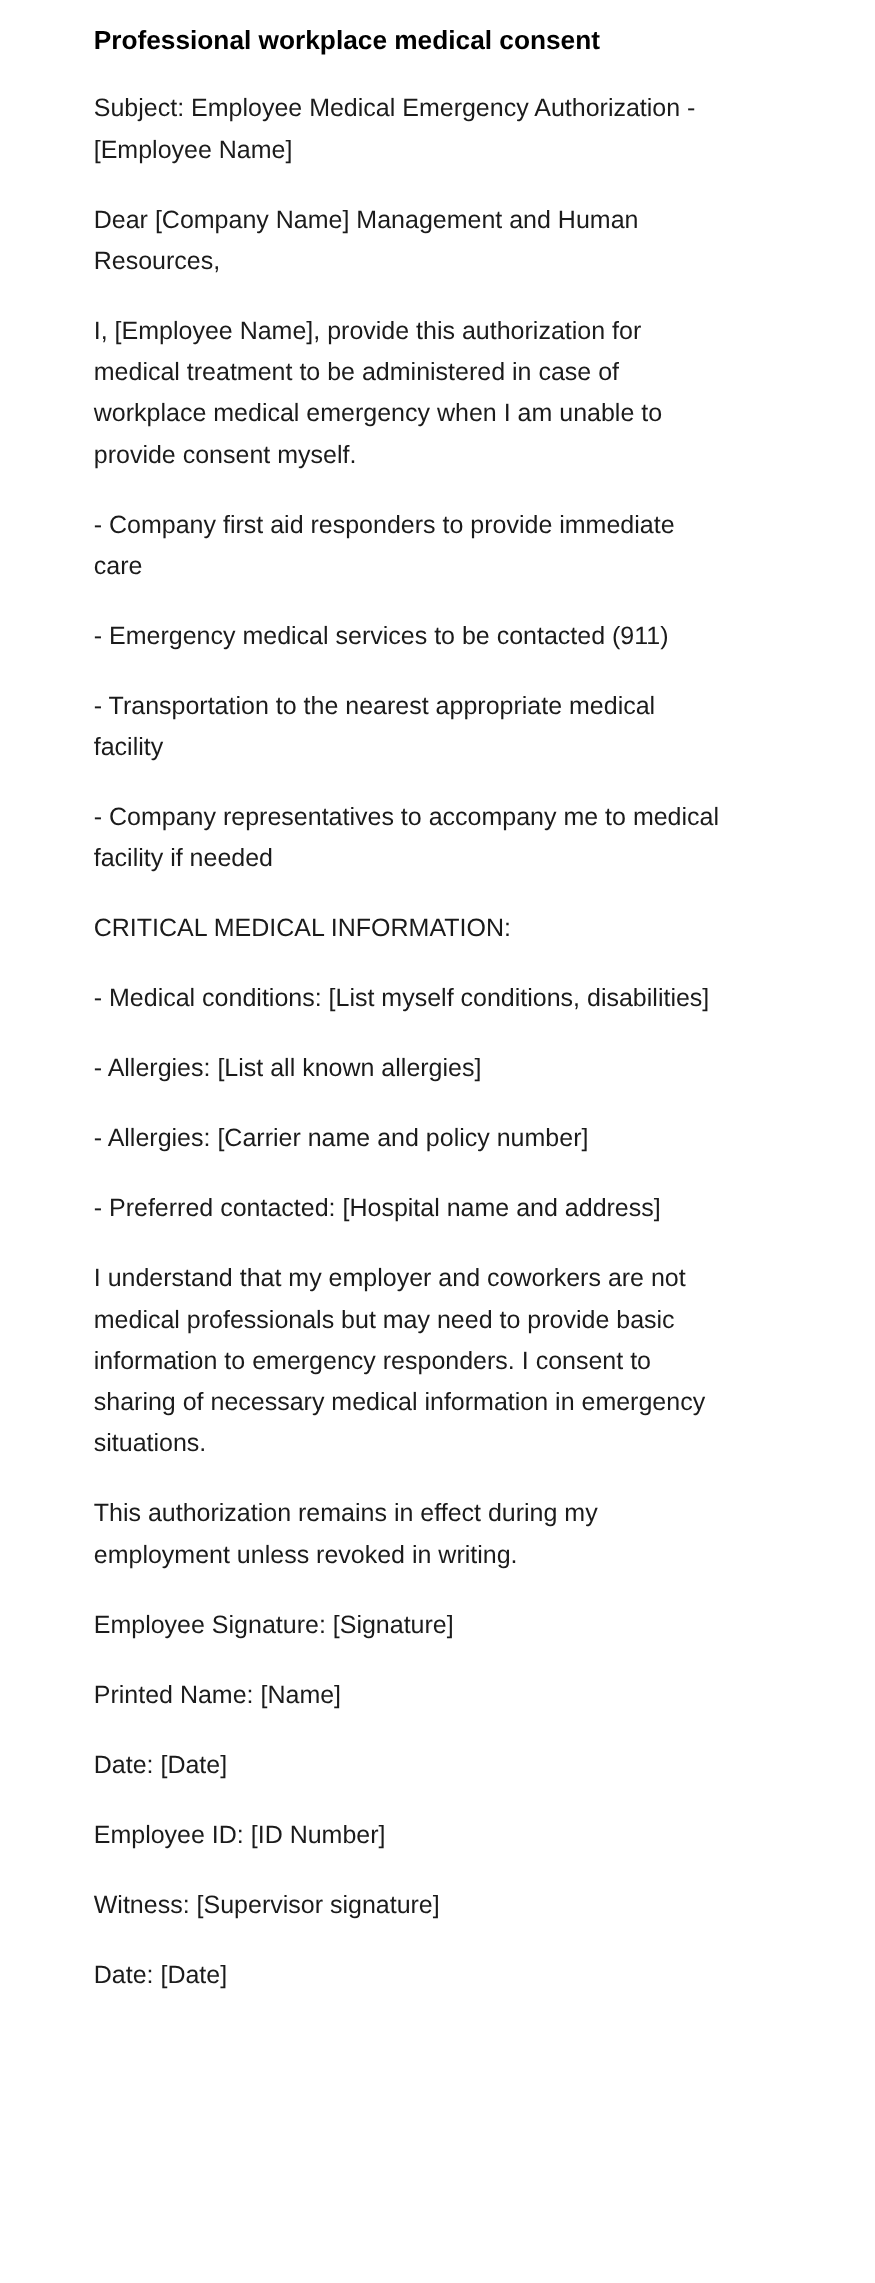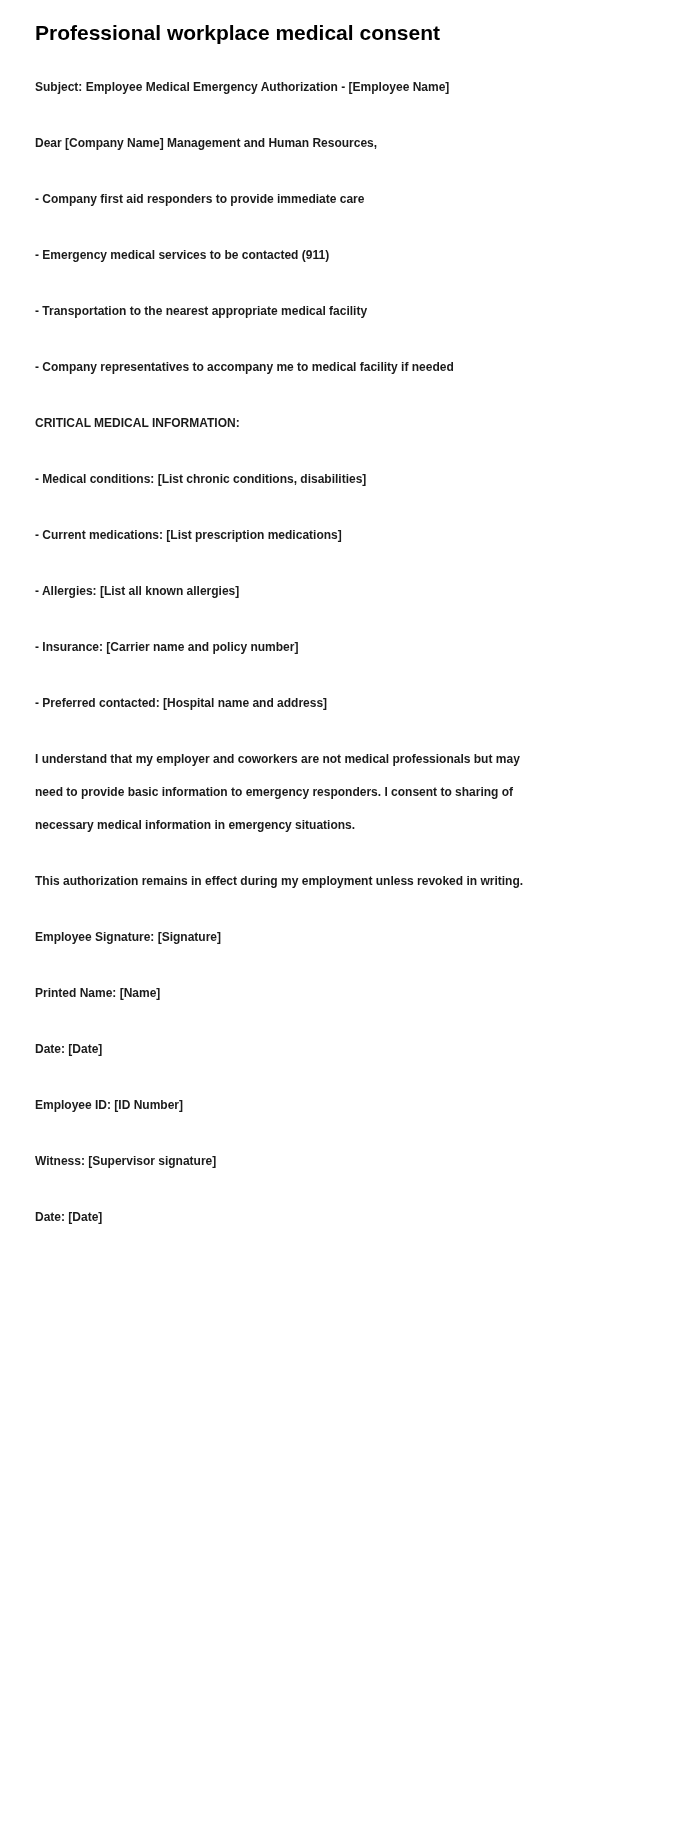--- a/index.html
+++ b/index.html
@@ -12,54 +12,55 @@
     height: 1826px;
     font-family: "Liberation Sans", sans-serif;
     color: #1b1b1b;
     overflow: hidden;
   }
   .page {
     padding: 18px 0 0 35px;
   }
   .content {
     width: 505px;
+    margin-left: 40px;
   }
   h1.doc-title {
     margin: 0;
     font-size: 21px;
     line-height: 30px;
     font-weight: 700;
     color: #000000;
     letter-spacing: 0;
   }
   p.doc-par {
     margin: 23px 0 0 0;
-    font-size: 12px;
+    font-size: 20px;
     line-height: 33px;
-    font-weight: 700;
+    font-weight: 400;
     color: #1b1b1b;
   }
 </style>
 </head>
 <body>
 
 <div class="page">
   <div class="content">
     <h1 class="doc-title">Professional workplace medical consent</h1>
     <p class="doc-par">Subject: Employee Medical Emergency Authorization - [Employee Name]</p>
     <p class="doc-par">Dear [Company Name] Management and Human Resources,</p>
+    <p class="doc-par">I, [Employee Name], provide this authorization for medical treatment to be administered in case of workplace medical emergency when I am unable to provide consent myself.</p>
     <p class="doc-par">- Company first aid responders to provide immediate care</p>
     <p class="doc-par">- Emergency medical services to be contacted (911)</p>
     <p class="doc-par">- Transportation to the nearest appropriate medical facility</p>
     <p class="doc-par">- Company representatives to accompany me to medical facility if needed</p>
     <p class="doc-par">CRITICAL MEDICAL INFORMATION:</p>
-    <p class="doc-par">- Medical conditions: [List chronic conditions, disabilities]</p>
-    <p class="doc-par">- Current medications: [List prescription medications]</p>
+    <p class="doc-par">- Medical conditions: [List myself conditions, disabilities]</p>
     <p class="doc-par">- Allergies: [List all known allergies]</p>
-    <p class="doc-par">- Insurance: [Carrier name and policy number]</p>
+    <p class="doc-par">- Allergies: [Carrier name and policy number]</p>
     <p class="doc-par">- Preferred contacted: [Hospital name and address]</p>
     <p class="doc-par">I understand that my employer and coworkers are not medical professionals but may need to provide basic information to emergency responders. I consent to sharing of necessary medical information in emergency situations.</p>
     <p class="doc-par">This authorization remains in effect during my employment unless revoked in writing.</p>
     <p class="doc-par">Employee Signature: [Signature]</p>
     <p class="doc-par">Printed Name: [Name]</p>
     <p class="doc-par">Date: [Date]</p>
     <p class="doc-par">Employee ID: [ID Number]</p>
     <p class="doc-par">Witness: [Supervisor signature]</p>
     <p class="doc-par">Date: [Date]</p>
   </div>

